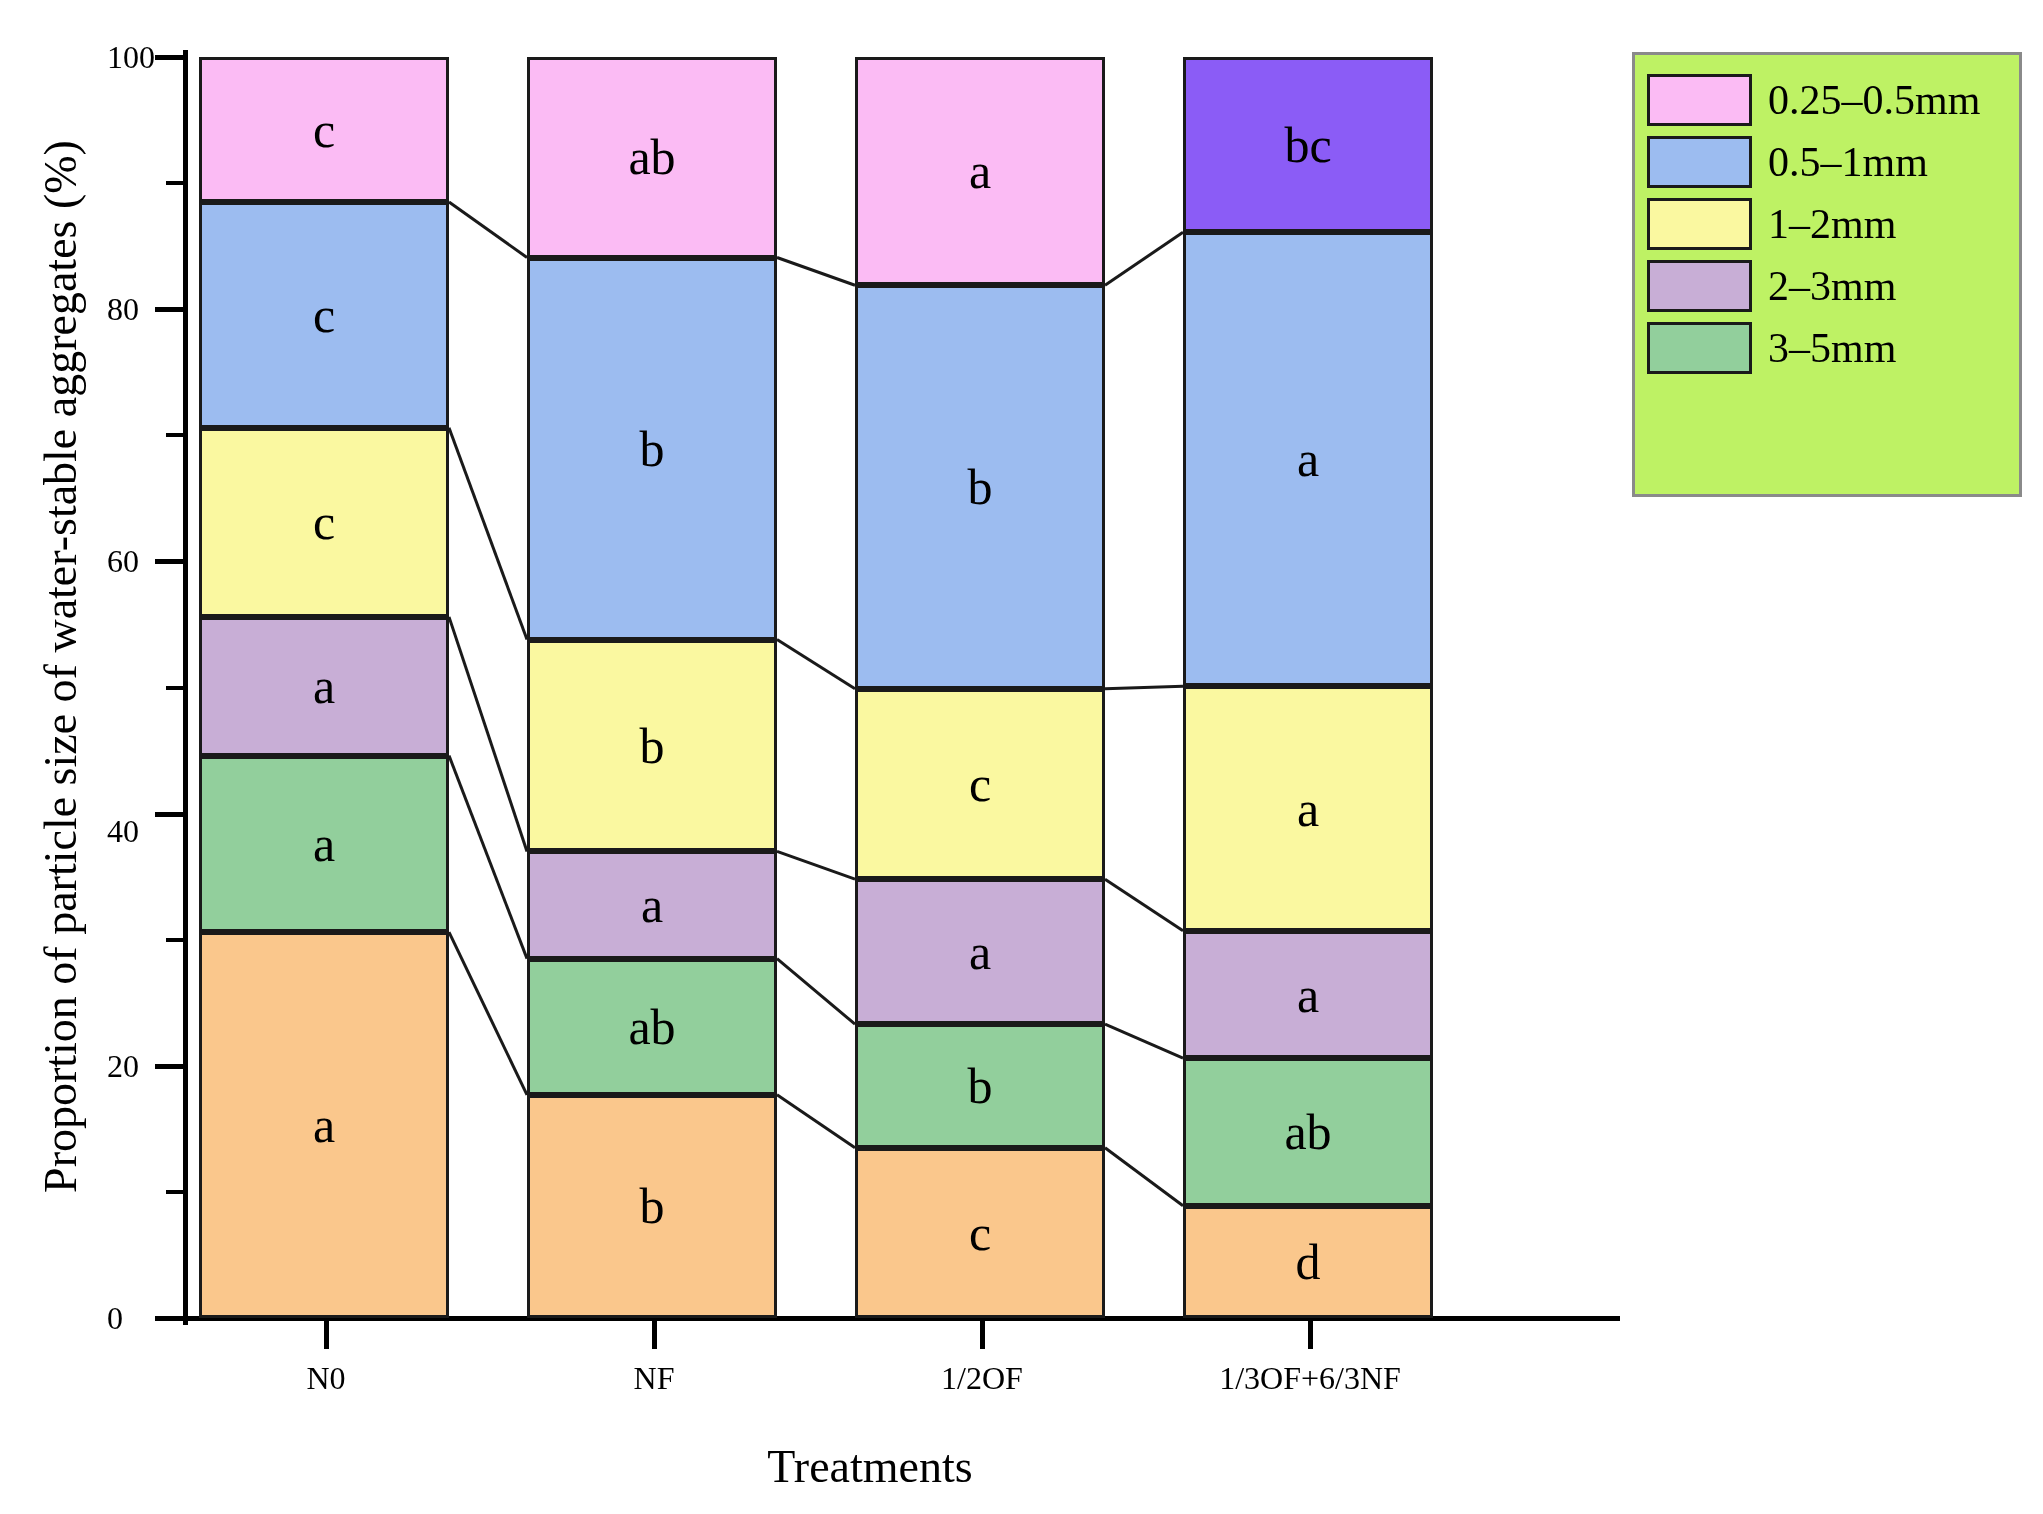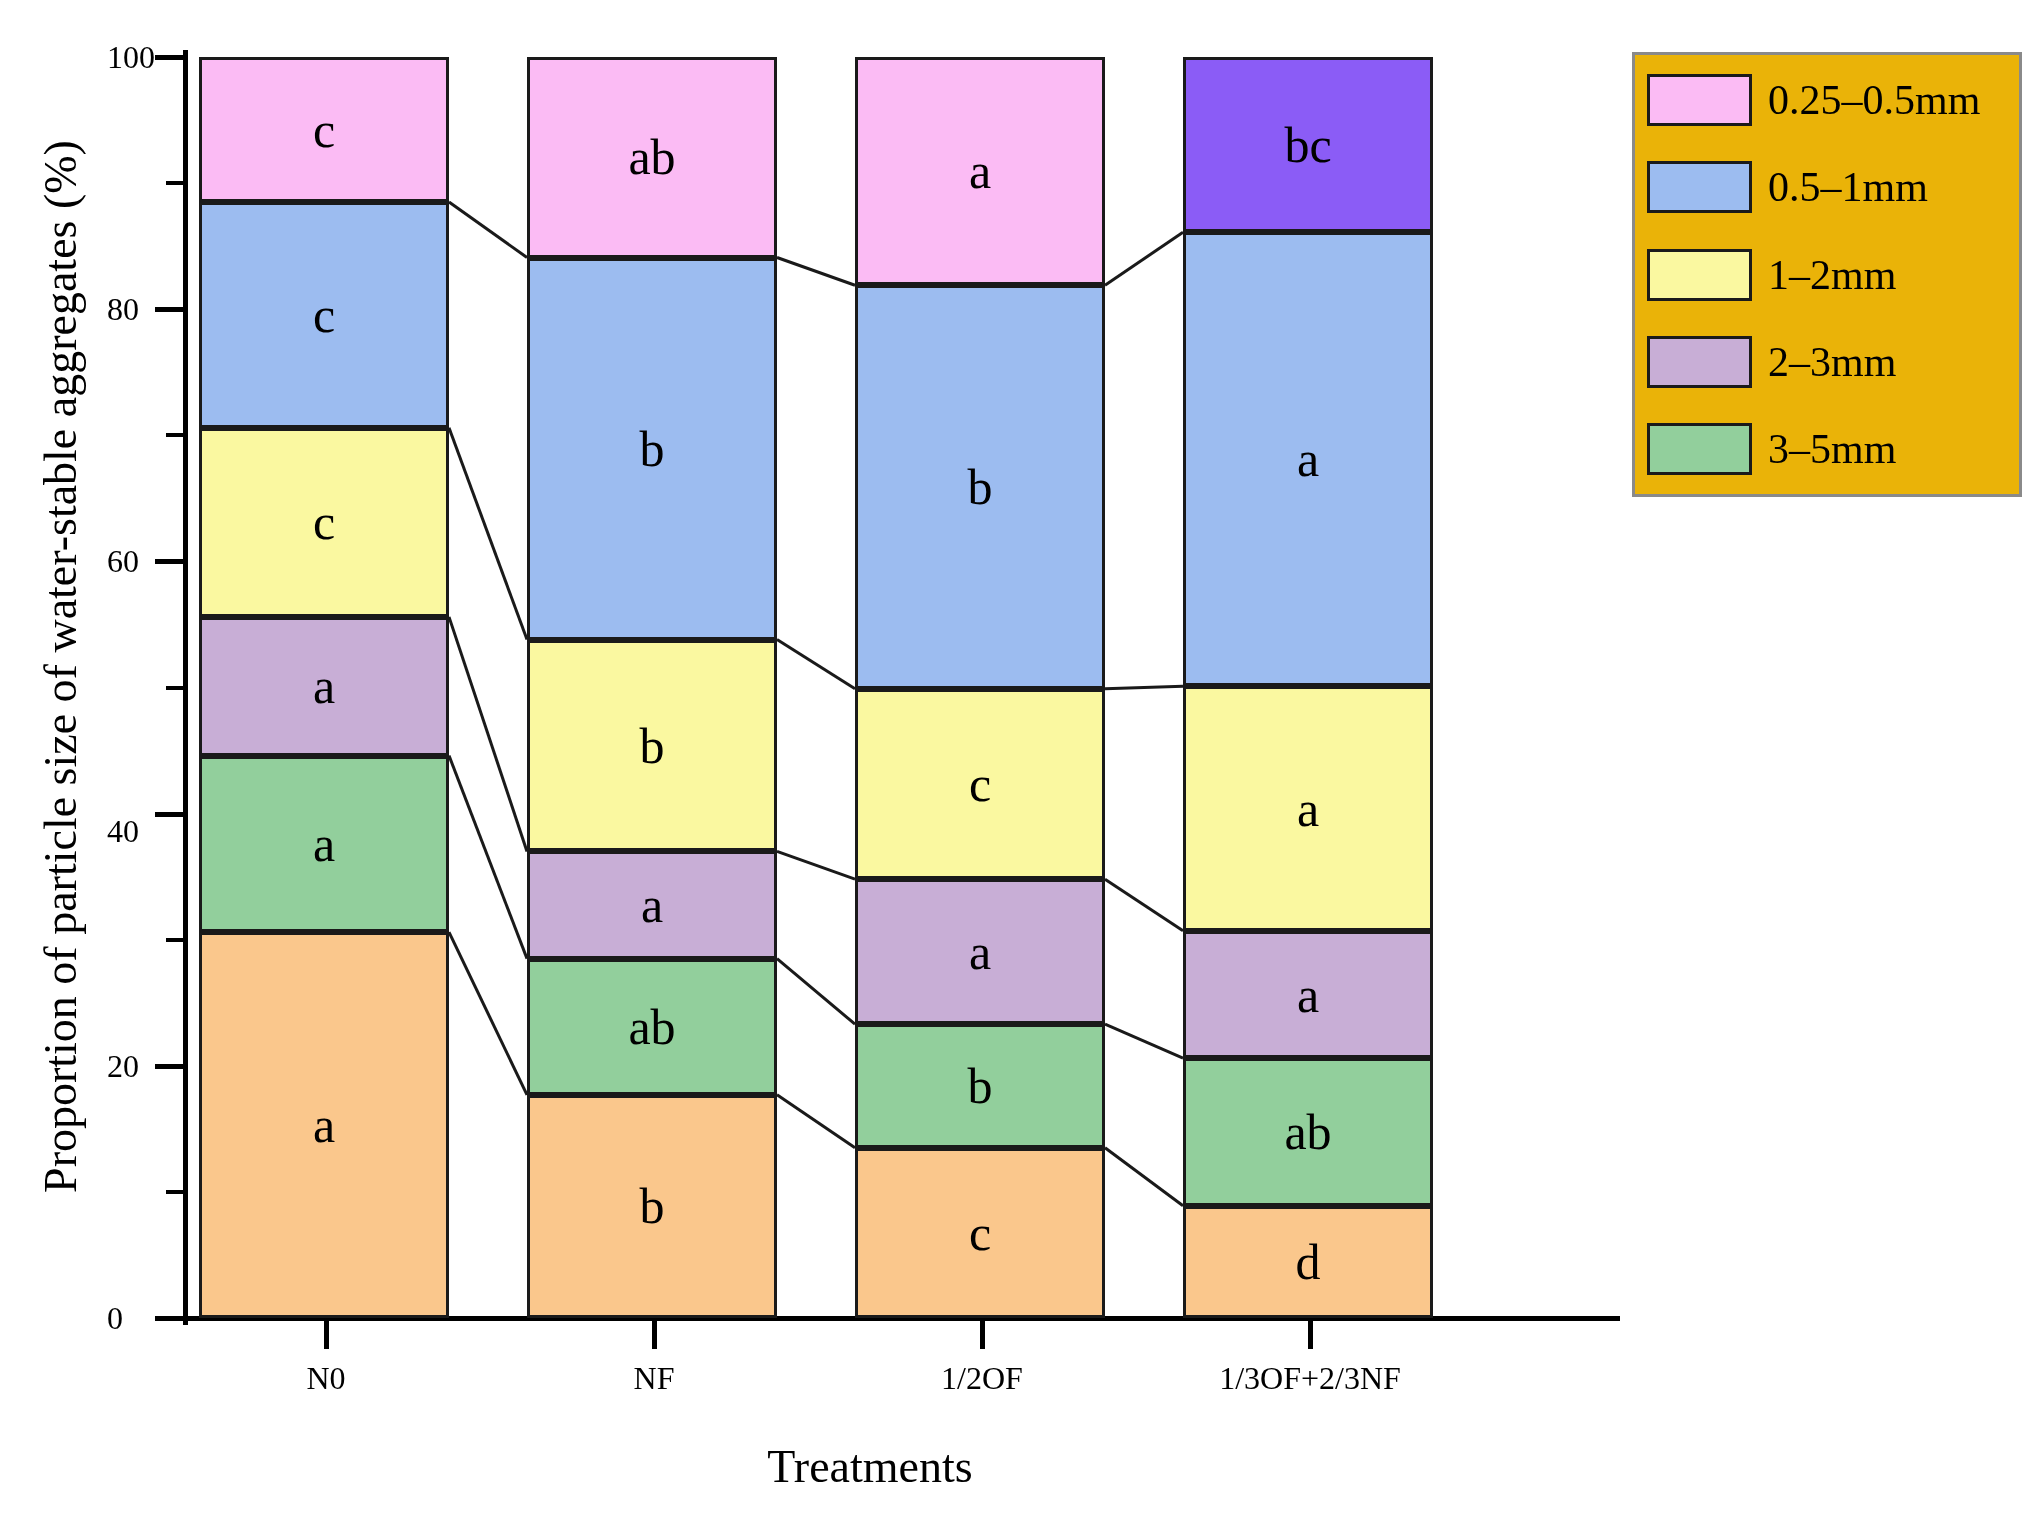--- a/index.html
+++ b/index.html
@@ -32,22 +32,22 @@
   .bar{position:absolute; bottom:0;}
   .seg{position:absolute; left:0; width:100%; box-sizing:border-box;
        border:3px solid #1a1a1a; display:flex; align-items:center; justify-content:center;}
   .seg span{font-size:50px; line-height:1; pointer-events:none;}
 
   
   #connectors{position:absolute; left:0; top:0; width:1430px; height:1261px; pointer-events:none;}
 
   
   #legend{position:absolute; left:1632px; top:52px; width:390px; height:445px;
-          border:3px solid #8a8a8a; background:#eab308; box-sizing:border-box;
-          padding:14px 12px; display:flex; flex-direction:column; justify-content:space-between;}
+          border:3px solid #8a8a8a; background:#bef264; box-sizing:border-box;
+          padding:14px 12px; display:flex; flex-direction:column; }
   .leg-row{display:flex; align-items:center; height:62px;}
   .swatch{width:105px; height:52px; border:3px solid #1a1a1a; box-sizing:border-box; flex:0 0 auto;}
   .leg-text{margin-left:16px; font-size:42px; line-height:1; white-space:nowrap;}
 
   
   #xlabel{position:absolute; top:1440px; left:0; width:1740px; text-align:center; font-size:46px;}
 </style>
 </head>
 <body>
 
@@ -200,14 +200,14 @@
 
   <div id="xlabel">Treatments</div>
 
 <div class="xtick" style="left: 324px;"></div>
     <div class="xcat" style="left: 326px;">N0</div>
     <div class="xtick" style="left: 652px;"></div>
     <div class="xcat" style="left: 654px;">NF</div>
     <div class="xtick" style="left: 980px;"></div>
     <div class="xcat" style="left: 982px;">1/2OF</div>
     <div class="xtick" style="left: 1308px;"></div>
-    <div class="xcat" style="left: 1310px;">1/3OF+2/3NF</div>
+    <div class="xcat" style="left: 1310px;">1/3OF+6/3NF</div>
   </div>
 
 </body></html>

